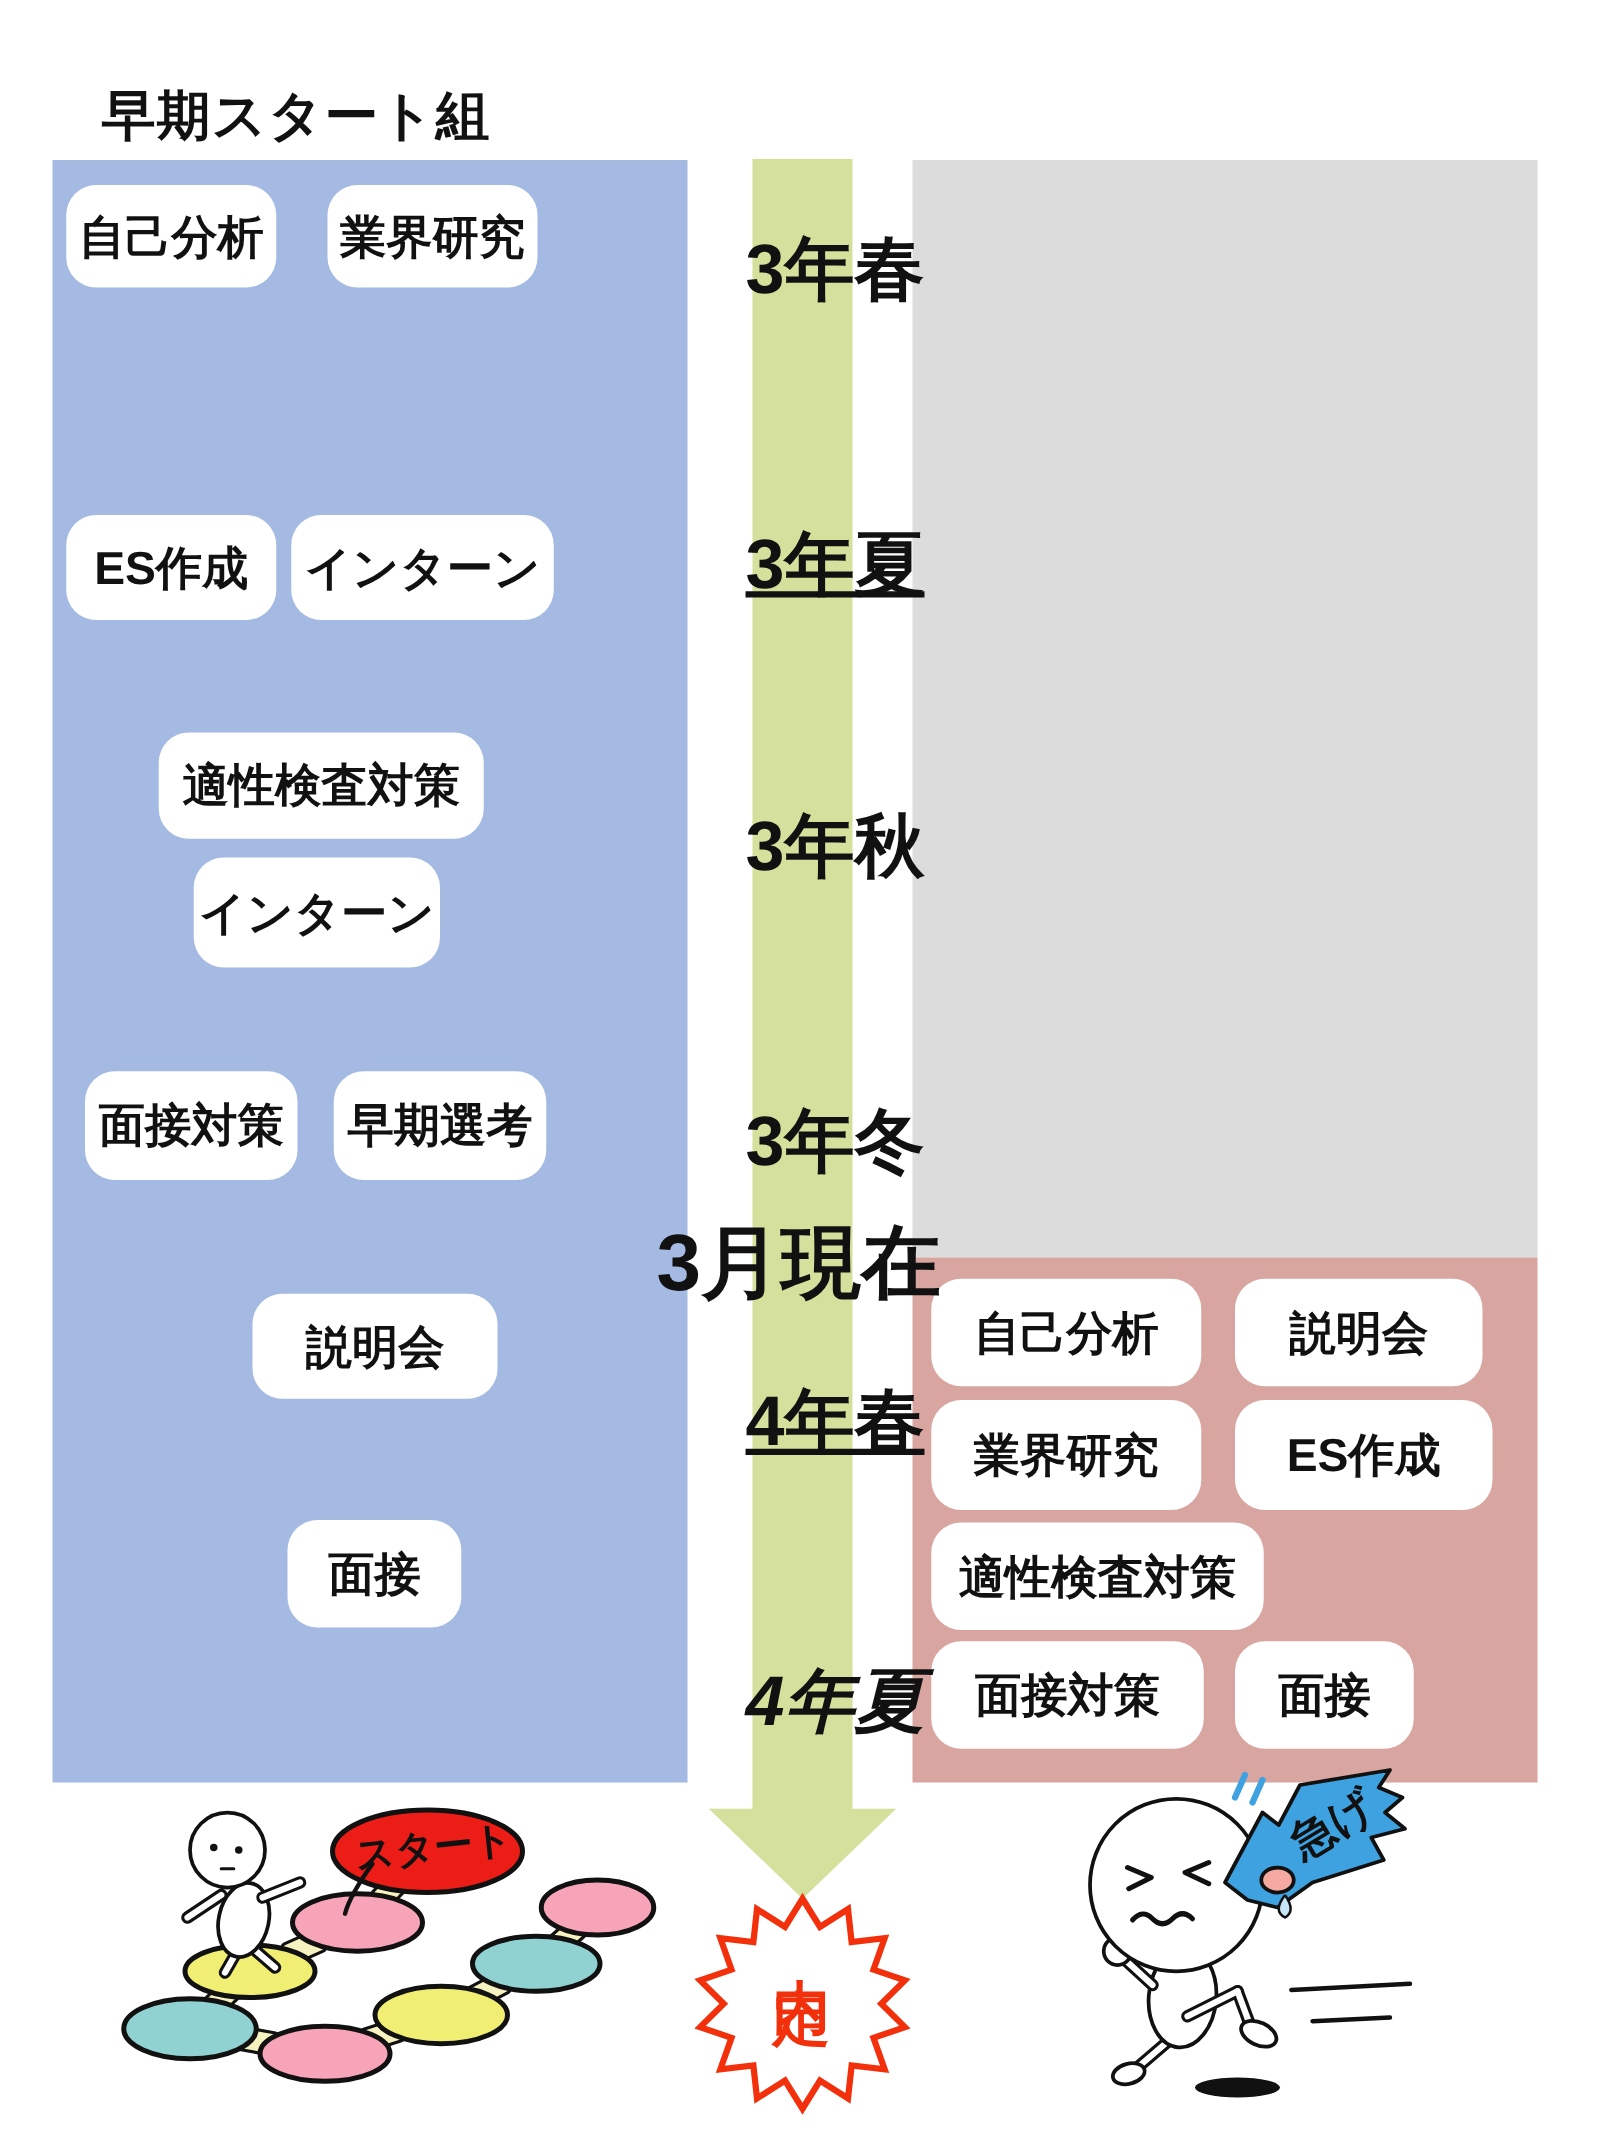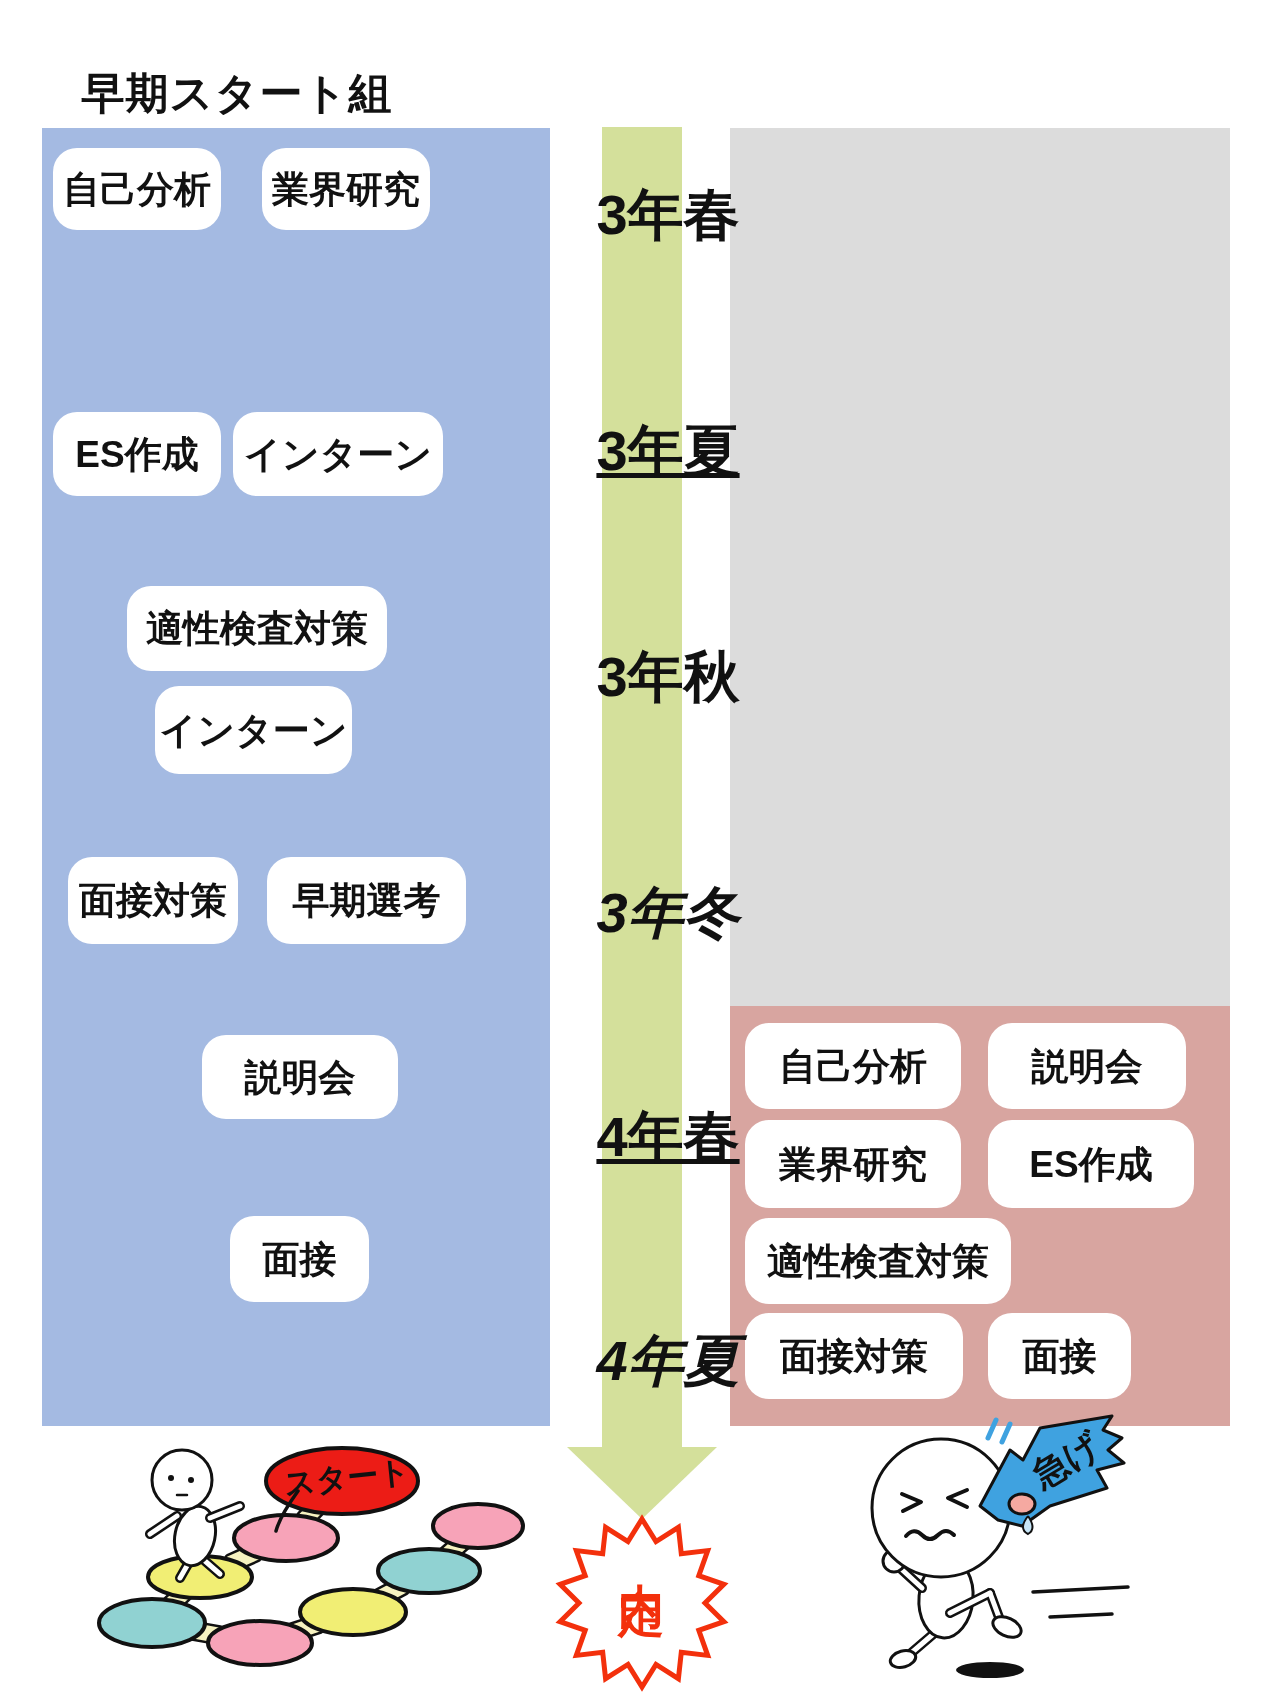--- a/index.html
+++ b/index.html
@@ -74,32 +74,33 @@
   <div class="panel pink"></div>
 
   <svg class="arrow-svg" width="160" height="1395" viewBox="0 0 160 1395">
     <rect x="42" y="0" width="80" height="1322" fill="var(--timeline-arrow)"></rect>
     <polygon points="7,1320 157,1320 82,1392" fill="var(--timeline-arrow)"></polygon>
   </svg>
 
   <div class="tlabel" style="top:171px;">3年春</div>
   <div class="tlabel" style="top:407px;text-decoration:underline;">3年夏</div>
   <div class="tlabel" style="top:633px;">3年秋</div>
-  <div class="tlabel" style="top:869px;font-style:italic;">3年冬</div>
+  <div class="tlabel" style="top:869px;">3年冬</div>
+  <div class="tcurrent" style="top:962px;">3月現在</div>
   <div class="tlabel" style="top:1093px;text-decoration:underline;">4年春</div>
   <div class="tlabel" style="top:1317px;font-style:italic;">4年夏</div>
 
   <div class="task" style="left:53px;top:132px;width:168px;height:82px;">自己分析</div>
   <div class="task" style="left:262px;top:132px;width:168px;height:82px;">業界研究</div>
   <div class="task" style="left:53px;top:396px;width:168px;height:84px;">ES作成</div>
   <div class="task" style="left:233px;top:396px;width:210px;height:84px;">インターン</div>
   <div class="task" style="left:127px;top:570px;width:260px;height:85px;">適性検査対策</div>
   <div class="task" style="left:155px;top:670px;width:197px;height:88px;">インターン</div>
   <div class="task" style="left:68px;top:841px;width:170px;height:87px;">面接対策</div>
-  <div class="task" style="left:267px;top:841px;width:199px;height:87px;">早期選考</div>
+  <div class="task" style="left:267px;top:841px;width:170px;height:87px;">早期選考</div>
   <div class="task" style="left:202px;top:1019px;width:196px;height:84px;">説明会</div>
   <div class="task" style="left:230px;top:1200px;width:139px;height:86px;">面接</div>
 
   <div class="task" style="left:745px;top:1007px;width:216px;height:86px;">自己分析</div>
   <div class="task" style="left:988px;top:1007px;width:198px;height:86px;">説明会</div>
   <div class="task" style="left:745px;top:1104px;width:216px;height:88px;">業界研究</div>
   <div class="task" style="left:988px;top:1104px;width:206px;height:88px;">ES作成</div>
   <div class="task" style="left:745px;top:1202px;width:266px;height:86px;">適性検査対策</div>
   <div class="task" style="left:745px;top:1297px;width:218px;height:86px;">面接対策</div>
   <div class="task" style="left:988px;top:1297px;width:143px;height:86px;">面接</div>

